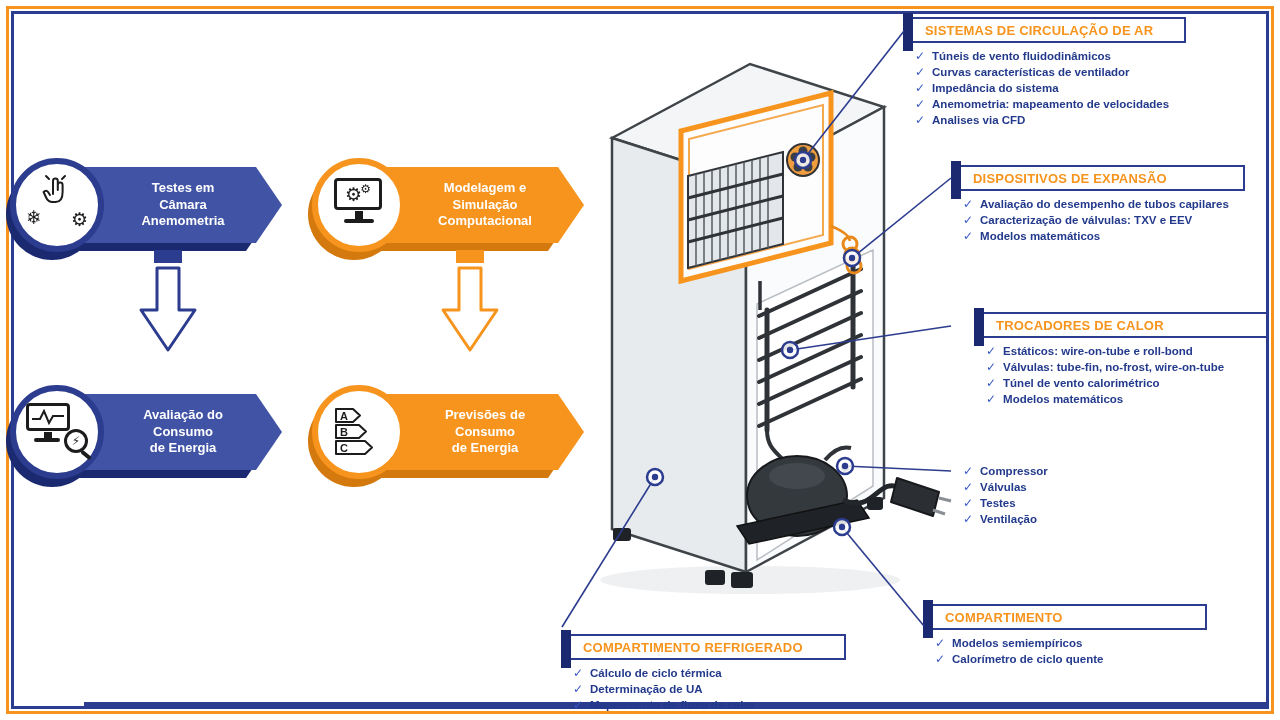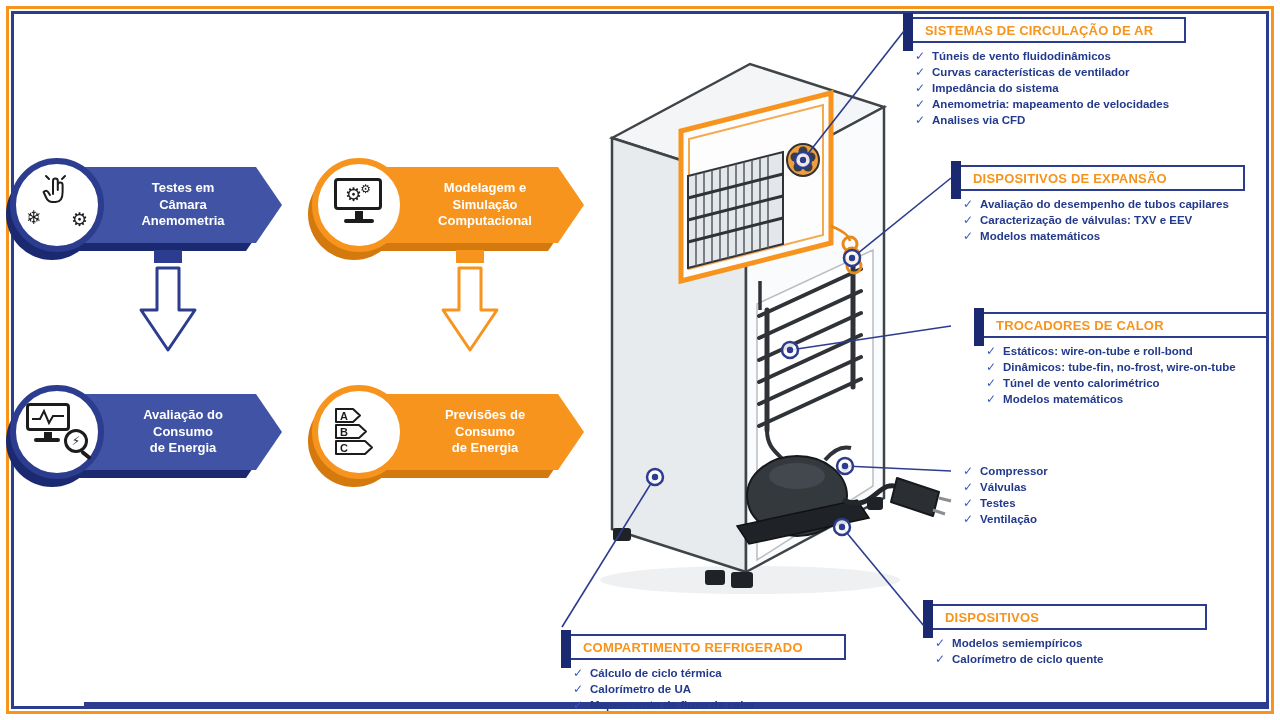--- a/index.html
+++ b/index.html
@@ -323,21 +323,21 @@
     <div class="co-bar"></div>
     <span class="t">TROCADORES DE CALOR</span>
   </div>
   <div class="co-items">
       <div class="check-item">
         <span class="check">✓</span>
         <span class="check-text">Estáticos: wire-on-tube e roll-bond</span>
       </div>
       <div class="check-item">
         <span class="check">✓</span>
-        <span class="check-text">Dinâmicos: tube-fin, no-frost, wire-on-tube</span>
+        <span class="check-text">Válvulas: tube-fin, no-frost, wire-on-tube</span>
       </div>
       <div class="check-item">
         <span class="check">✓</span>
         <span class="check-text">Túnel de vento calorimétrico</span>
       </div>
       <div class="check-item">
         <span class="check">✓</span>
         <span class="check-text">Modelos matemáticos</span>
       </div>
     </div>
@@ -369,33 +369,33 @@
     <div class="co-bar"></div>
     <span class="t">COMPARTIMENTO REFRIGERADO</span>
   </div>
   <div class="co-items">
       <div class="check-item">
         <span class="check">✓</span>
         <span class="check-text">Cálculo de ciclo térmica</span>
       </div>
       <div class="check-item">
         <span class="check">✓</span>
-        <span class="check-text">Calorímetro de UA</span>
+        <span class="check-text">Determinação de UA</span>
       </div>
       <div class="check-item">
         <span class="check">✓</span>
         <span class="check-text">Mapeamento de fluxo de calor</span>
       </div>
     </div>
 </div>
 
 <div class="callout co6">
   <div class="co-title">
     <div class="co-bar"></div>
-    <span class="t">DISPOSITIVOS</span>
+    <span class="t">COMPARTIMENTO</span>
   </div>
   <div class="co-items">
       <div class="check-item">
         <span class="check">✓</span>
         <span class="check-text">Modelos semiempíricos</span>
       </div>
       <div class="check-item">
         <span class="check">✓</span>
         <span class="check-text">Calorímetro de ciclo quente</span>
       </div>

